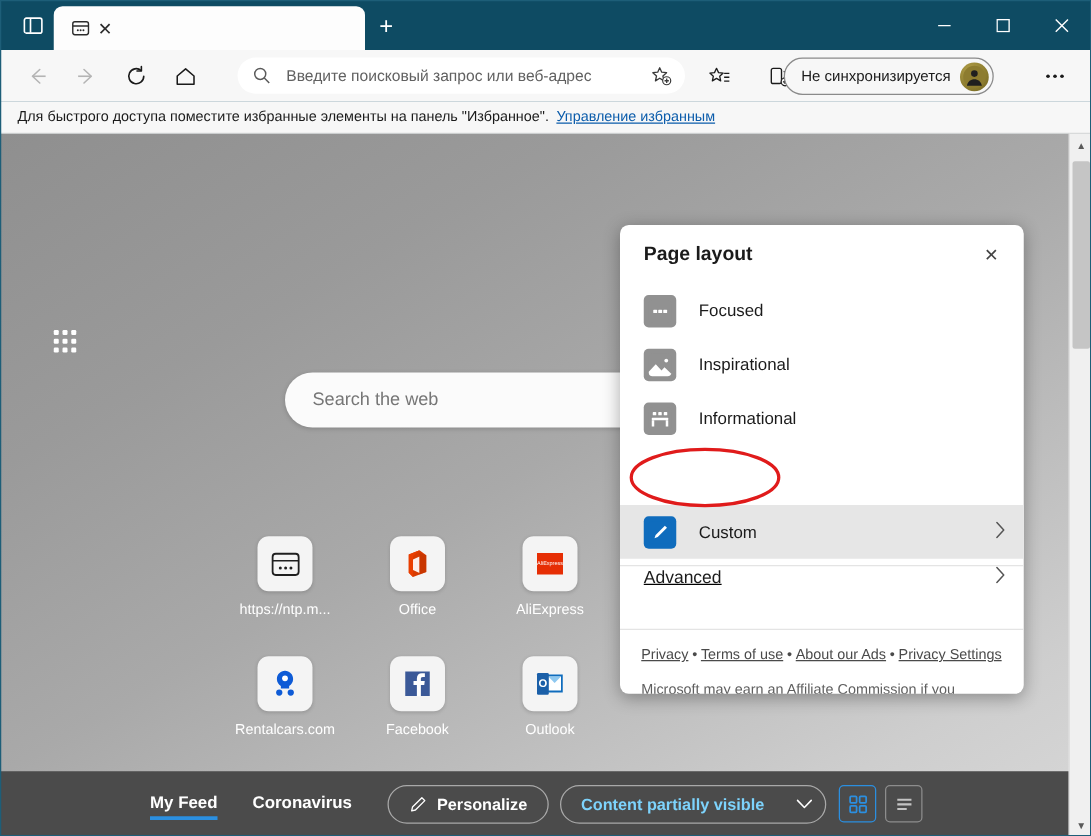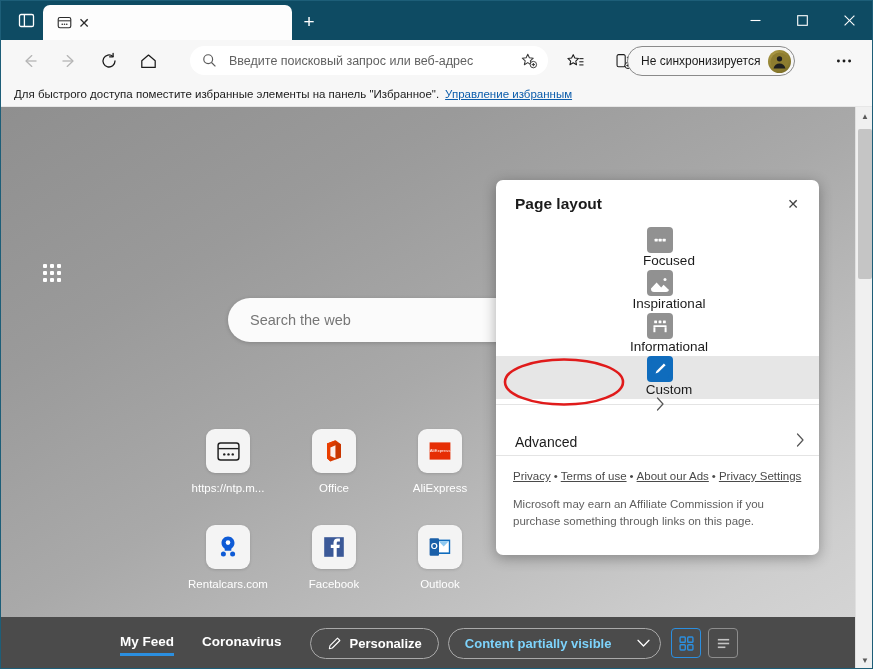--- a/index.html
+++ b/index.html
@@ -262,46 +262,46 @@
   .flyout-close {
     width: 24px; height: 24px;
     display: flex; align-items: center; justify-content: center;
     color: #444; font-size: 14px; cursor: pointer; border-radius: 3px;
   }
   .layout-row {
     height: 43px;
     display: flex; align-items: center;
     padding: 0 14px 0 19px;
     cursor: pointer;
-    flex-direction: column;
-  }
-  .layout-row.selected { background: #e6e6e6; }
+  }
+  .layout-row.selected { background: #e6e6e6; margin-top: 48px; }
   .layout-icon {
     width: 26px; height: 26px; flex: 0 0 26px;
     border-radius: 4px;
     display: flex; align-items: center; justify-content: center;
     background: #919191;
     overflow: hidden;
   }
   .layout-icon.accent { background: #0f6cbd; }
   .layout-label {
     margin-left: 18px;
     font-size: 13.5px; color: #1b1b1b;
     flex: 1 1 auto;
   }
   .chev { color: #555; font-size: 12px; }
   .flyout-sep {
     height: 1px; background: #e4e4e4;
     margin: 5px 0 0 0;
   }
   .adv-row {
     height: 45px;
-    display: flex; align-items: flex-end;
+    display: flex; align-items: flex-start;
     padding: 0 14px 0 19px;
     cursor: pointer;
+    text-decoration: underline;
   }
   .adv-label { font-size: 14px; color: #1b1b1b; flex: 1 1 auto; }
   .flyout-footer {
     padding: 12px 17px 0 17px;
   }
   .legal-line {
     font-size: 11.5px;
     line-height: 17px;
     color: #4a4a4a;
   }

